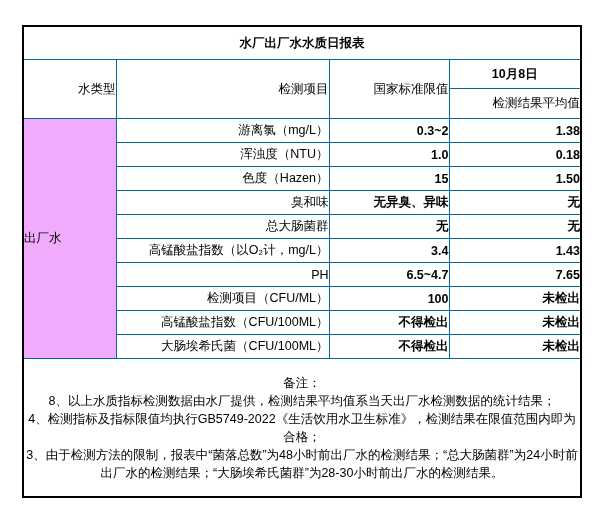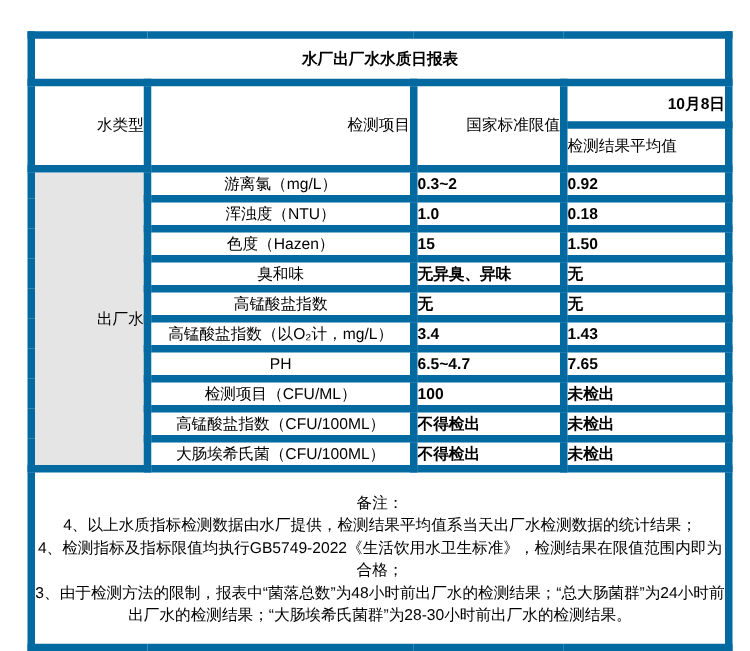--- a/index.html
+++ b/index.html
@@ -20,57 +20,57 @@
   table.report {
     position: absolute;
     left: 22px;
     top: 25px;
     width: 558px;
     border-collapse: collapse;
     table-layout: fixed;
     border: 2px solid #000000;
   }
   table.report td {
-    border: 6px solid #0369a1;
+    border: 1px solid #0369a1;
     padding: 0;
     font-size: 12.5px;
     vertical-align: middle;
     overflow: hidden;
   }
   td.title-cell {
     height: 32px;
     text-align: center;
     font-size: 15px;
     font-weight: bold;
   }
   td.head-cell {
     text-align: right;
   }
   td.date-cell {
     height: 28px;
-    text-align: right;
+    text-align: center;
     font-size: 14px;
     font-weight: bold;
   }
   td.result-head-cell {
     height: 29px;
-    text-align: left;
+    text-align: right;
   }
   tr.data-row { height: 24px; }
   td.wtype-cell {
-    background: #e5e5e5;
-    text-align: right;
+    background: #f0abfc;
+    text-align: left;
     font-size: 13px;
   }
   td.item-cell {
-    text-align: center;
+    text-align: right;
     padding-left: 3px;
   }
   td.limit-cell, td.result-cell {
-    text-align: left;
+    text-align: right;
     font-weight: bold;
   }
   td.notes-cell {
     height: 137px;
     vertical-align: top;
     text-align: center;
     padding: 15px 3px 0 4px;
     font-size: 13px;
     line-height: 18px;
   }
@@ -97,39 +97,39 @@
         <td class="date-cell">10月8日</td>
       </tr>
       <tr>
         <td class="result-head-cell">检测结果平均值</td>
       </tr>
 
       <tr class="data-row">
         <td class="wtype-cell" rowspan="10">出厂水</td>
         <td class="item-cell">游离氯（mg/L）</td>
         <td class="limit-cell">0.3~2</td>
-        <td class="result-cell">0.92</td>
+        <td class="result-cell">1.38</td>
       </tr>
       <tr class="data-row">
         <td class="item-cell">浑浊度（NTU）</td>
         <td class="limit-cell">1.0</td>
         <td class="result-cell">0.18</td>
       </tr>
       <tr class="data-row">
         <td class="item-cell">色度（Hazen）</td>
         <td class="limit-cell">15</td>
         <td class="result-cell">1.50</td>
       </tr>
       <tr class="data-row">
         <td class="item-cell">臭和味</td>
         <td class="limit-cell">无异臭、异味</td>
         <td class="result-cell">无</td>
       </tr>
       <tr class="data-row">
-        <td class="item-cell">高锰酸盐指数</td>
+        <td class="item-cell">总大肠菌群</td>
         <td class="limit-cell">无</td>
         <td class="result-cell">无</td>
       </tr>
       <tr class="data-row">
         <td class="item-cell">高锰酸盐指数（以O₂计，mg/L）</td>
         <td class="limit-cell">3.4</td>
         <td class="result-cell">1.43</td>
       </tr>
       <tr class="data-row">
         <td class="item-cell">PH</td>
@@ -148,20 +148,20 @@
       </tr>
       <tr class="data-row">
         <td class="item-cell">大肠埃希氏菌（CFU/100ML）</td>
         <td class="limit-cell">不得检出</td>
         <td class="result-cell">未检出</td>
       </tr>
 
       <tr>
         <td class="notes-cell" colspan="4">
           <div>备注：</div>
-          <div>4、以上水质指标检测数据由水厂提供，检测结果平均值系当天出厂水检测数据的统计结果；</div>
+          <div>8、以上水质指标检测数据由水厂提供，检测结果平均值系当天出厂水检测数据的统计结果；</div>
           <div>4、检测指标及指标限值均执行GB5749-2022《生活饮用水卫生标准》，检测结果在限值范围内即为合格；</div>
           <div>3、由于检测方法的限制，报表中“菌落总数”为48小时前出厂水的检测结果；“总大肠菌群”为24小时前出厂水的检测结果；“大肠埃希氏菌群”为28-30小时前出厂水的检测结果。</div>
         </td>
       </tr>
     </tbody>
   </table>
 </div>
 
 </body></html>

